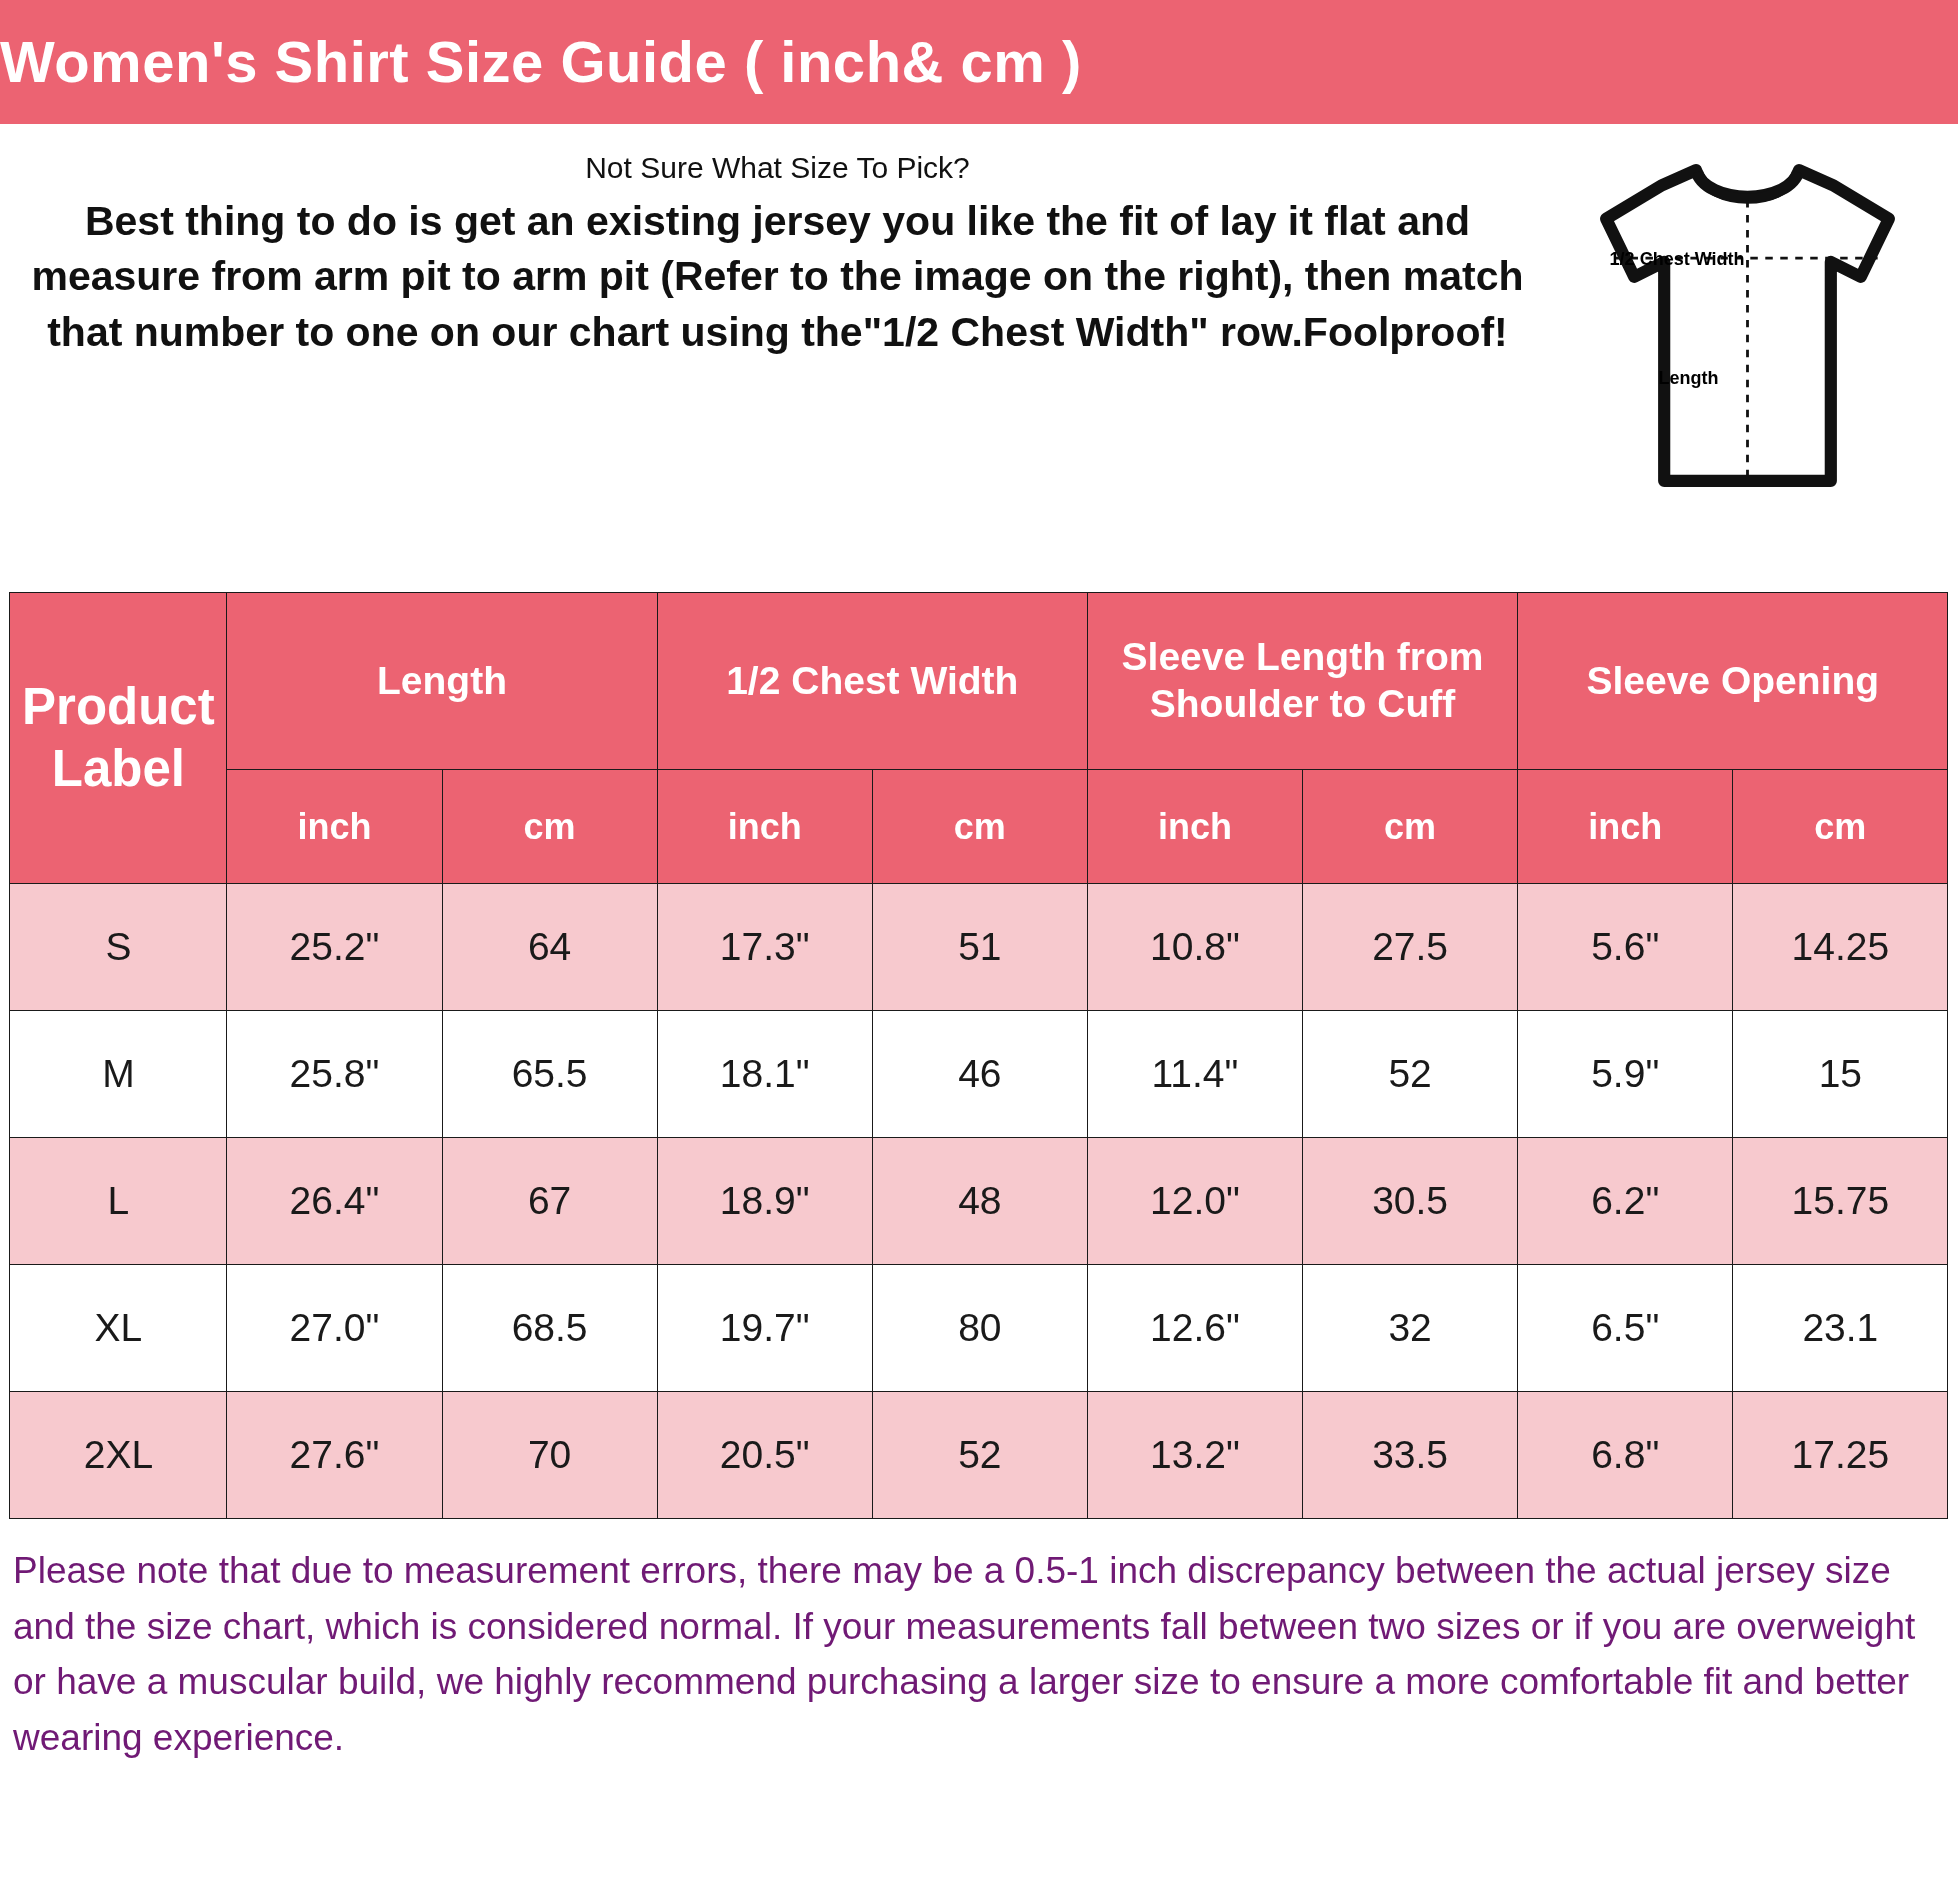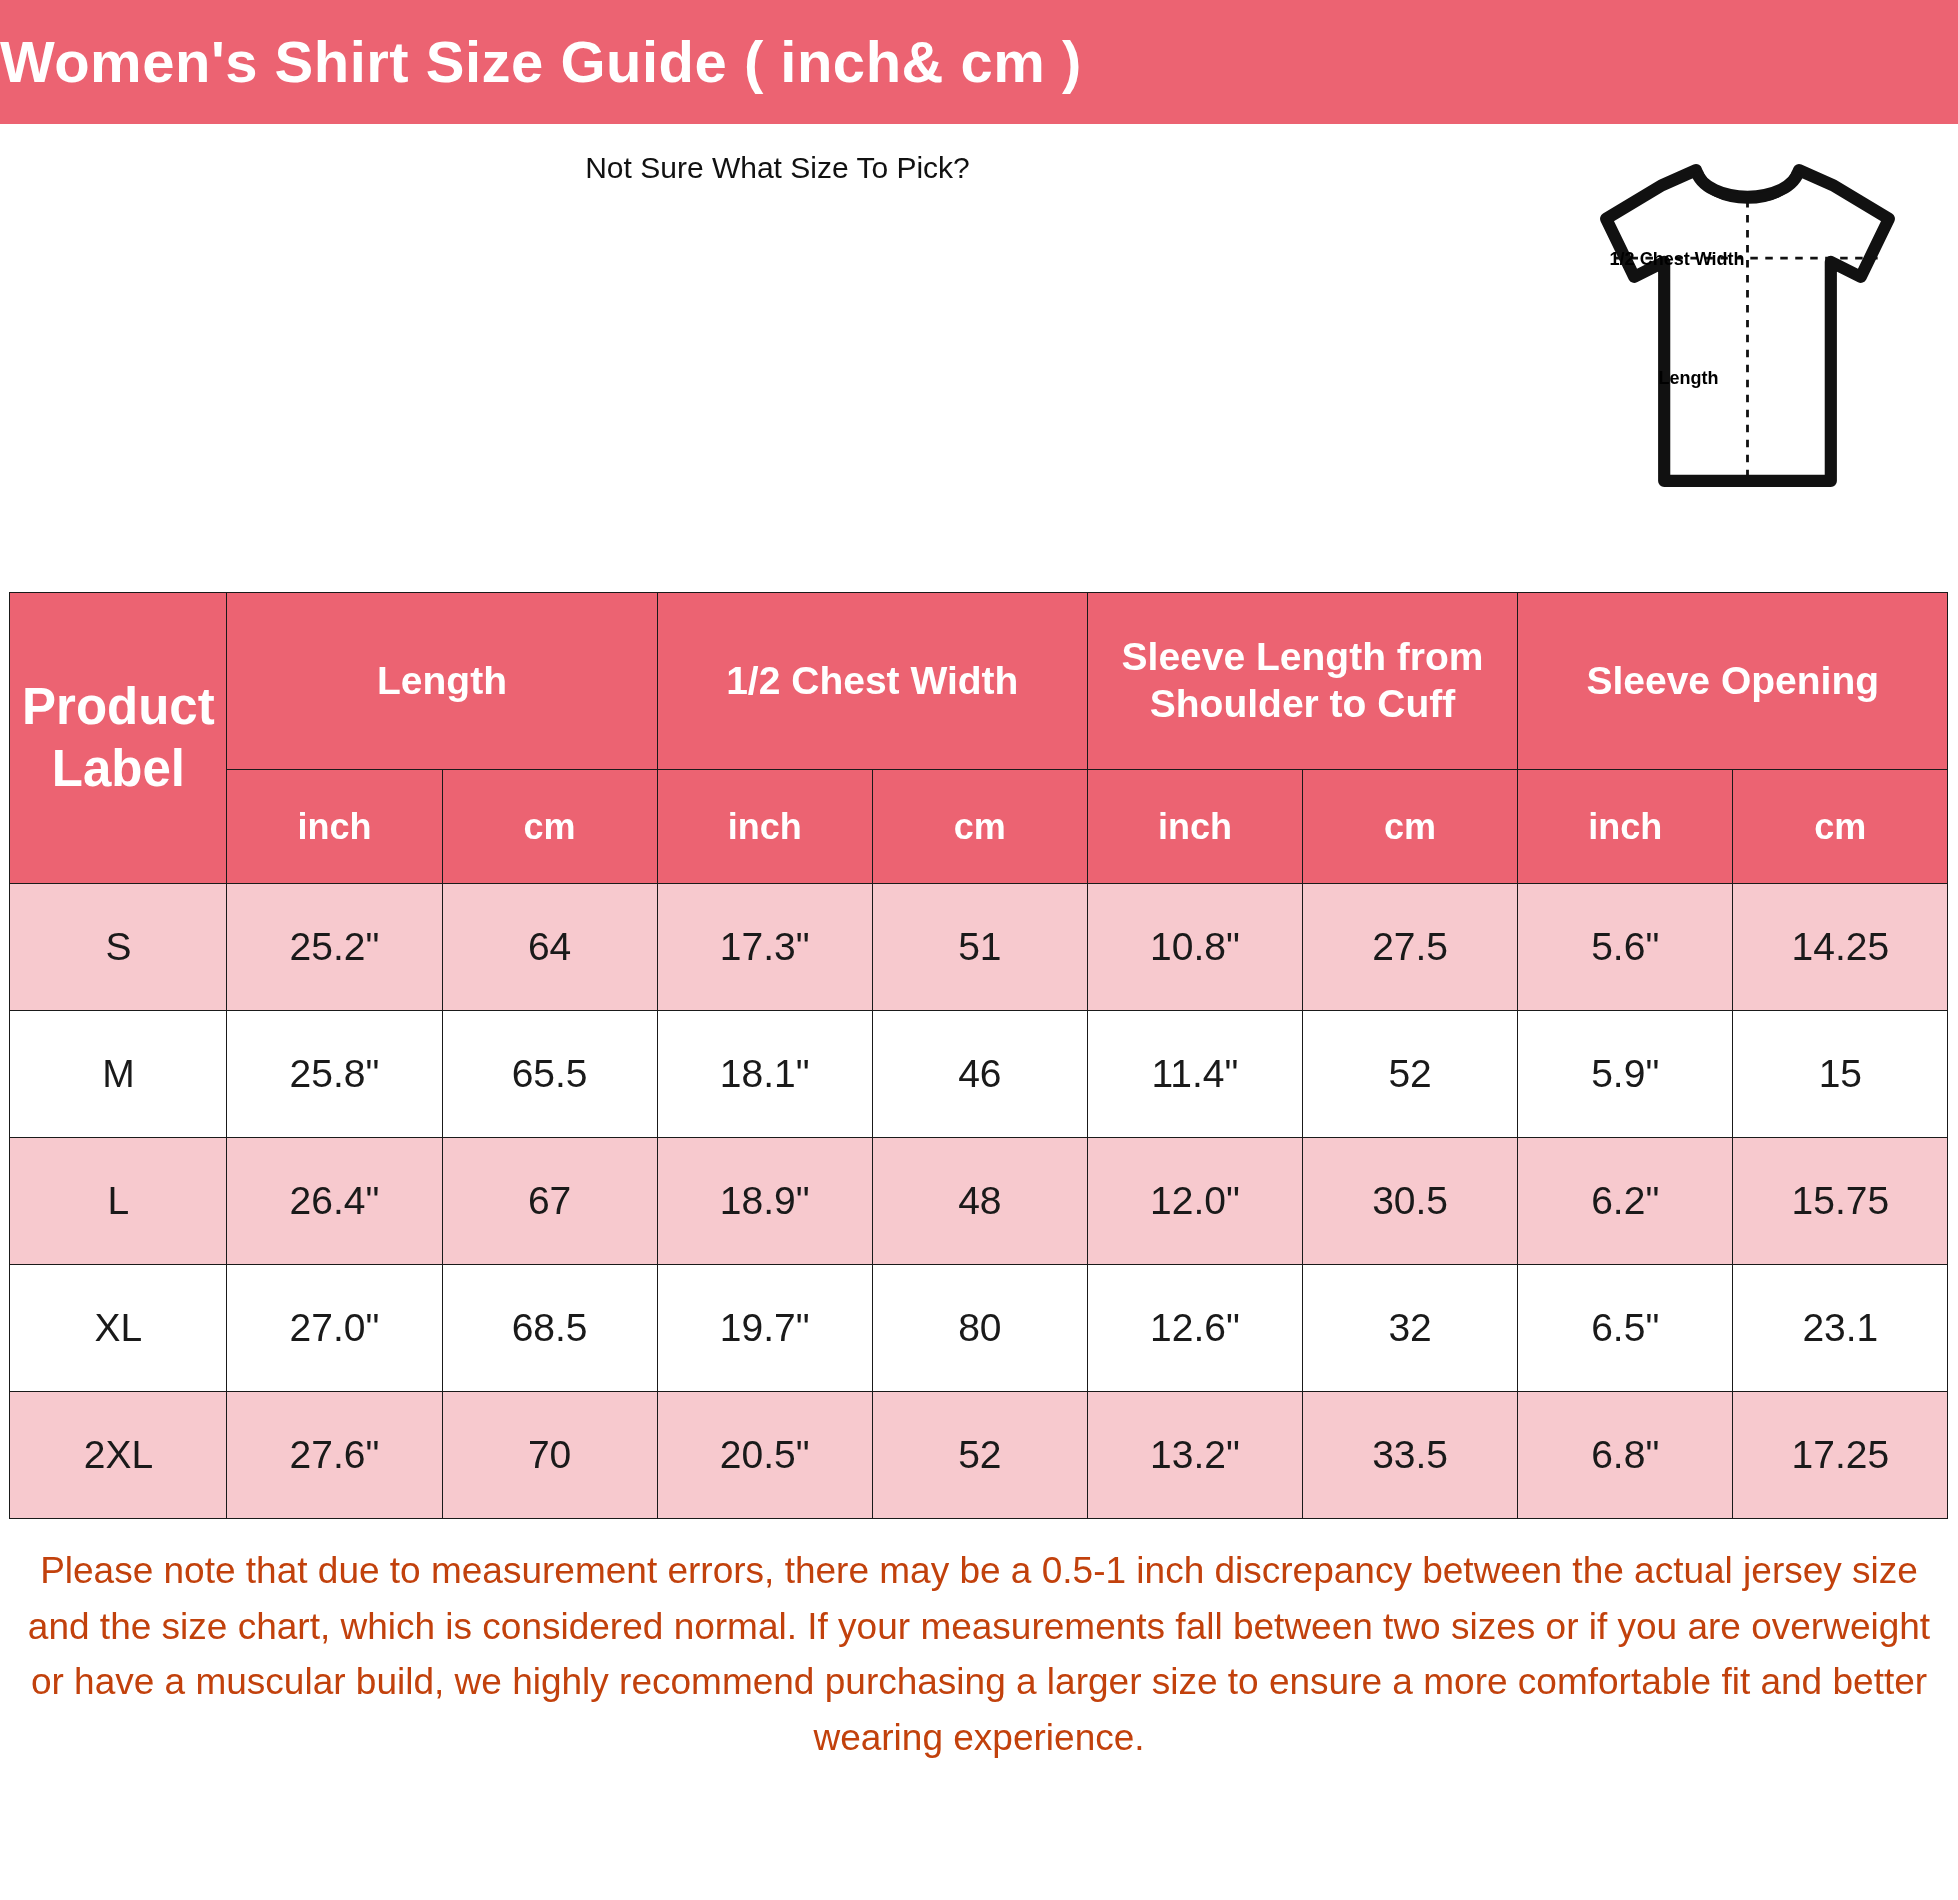--- a/index.html
+++ b/index.html
@@ -143,36 +143,36 @@
   tbody tr.alt td {
     background: #f7c9ce;
   }
 
   
   .note {
     padding: 24px 13px 0 13px;
     box-sizing: border-box;
     font-size: 37px;
     line-height: 1.5;
-    color: #c2410c;
-    text-align: center;
+    color: #701a75;
   }
 </style>
 </head>
 <body>
 
 <div class="page">
 
   <div class="title-bar">
     <div class="title-text">Women's Shirt Size Guide ( inch&amp; cm )</div>
   </div>
 
   <div class="intro">
     <div class="intro-text">
       <p class="lead">Not Sure What Size To Pick?</p>
+      <p class="body">Best thing to do is get an existing jersey you like the fit of lay it flat and measure from arm pit to arm pit (Refer to the image on the right), then match that number to one on our chart using the"1/2 Chest Width" row.Foolproof!</p>
     </div>
     <div class="intro-figure">
       <div class="shirt-wrap">
         <svg width="309" height="337" viewBox="0 0 330 360">
           <path d="M110 14 L74 30 L14 66 L44 128 L76 112 L76 346 L254 346 L254 112 L286 128 L316 66 L256 30 L220 14 C210 52 120 52 110 14 Z" fill="#ffffff" stroke="#111111" stroke-width="13" stroke-linejoin="round"></path>
           <path d="M112 16 C124 54 206 54 218 16" fill="none" stroke="#111111" stroke-width="11"></path>
           <line x1="165" y1="46" x2="165" y2="340" stroke="#111111" stroke-width="3" stroke-dasharray="8 8"></line>
           <line x1="24" y1="108" x2="310" y2="108" stroke="#111111" stroke-width="3" stroke-dasharray="8 8"></line>
         </svg>
         <span class="shirt-label chest">1/2 Chest Width</span>

